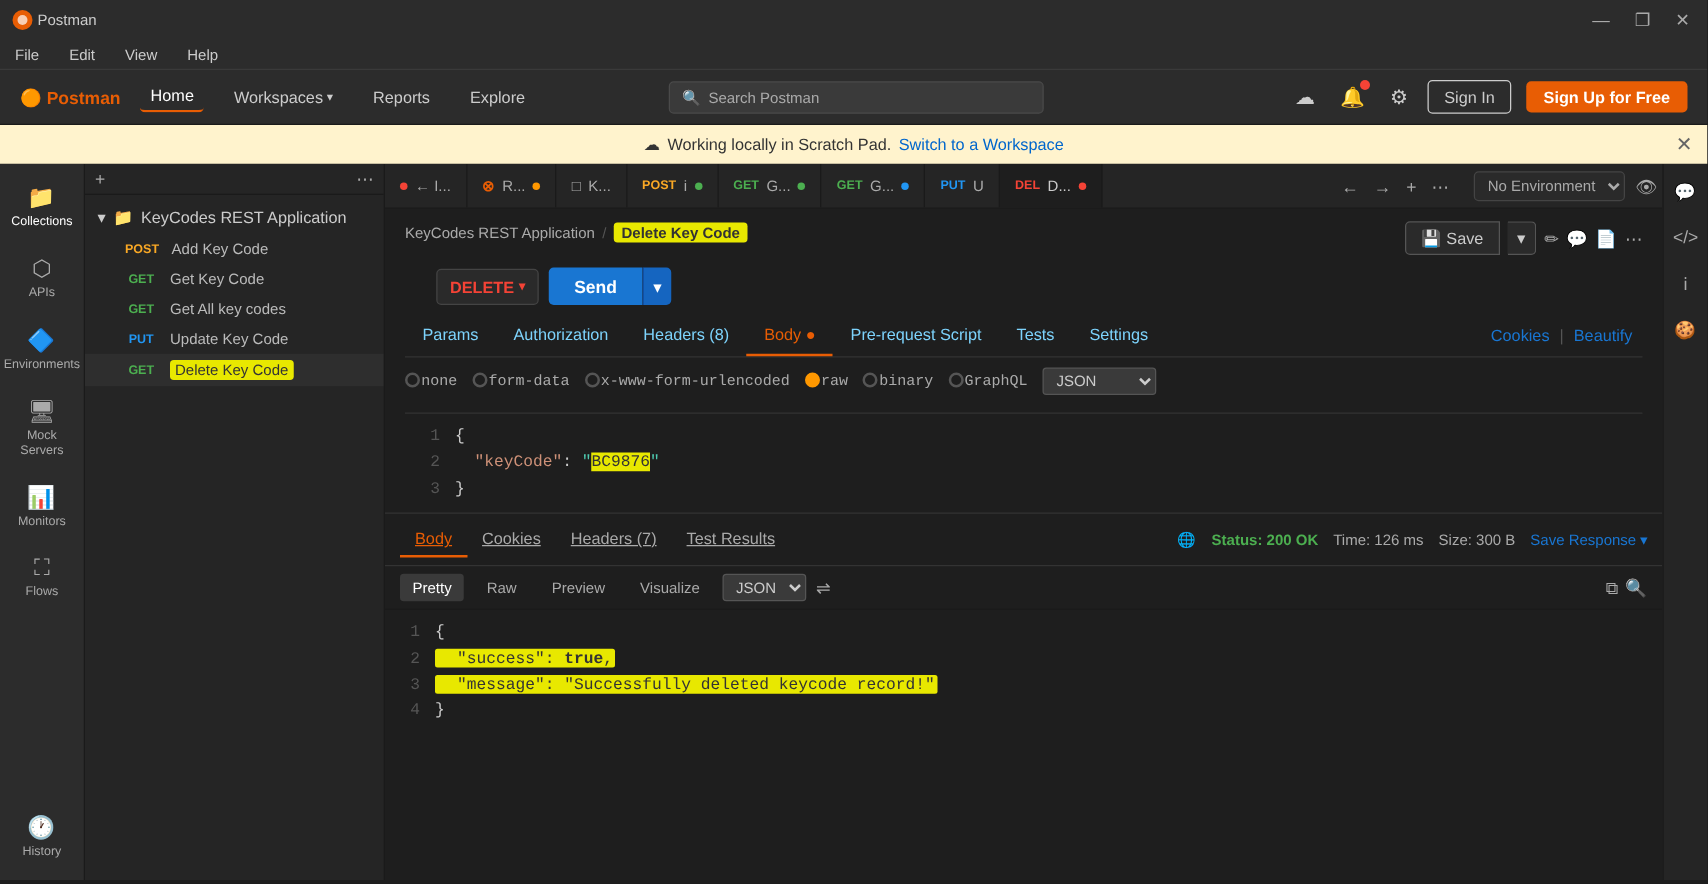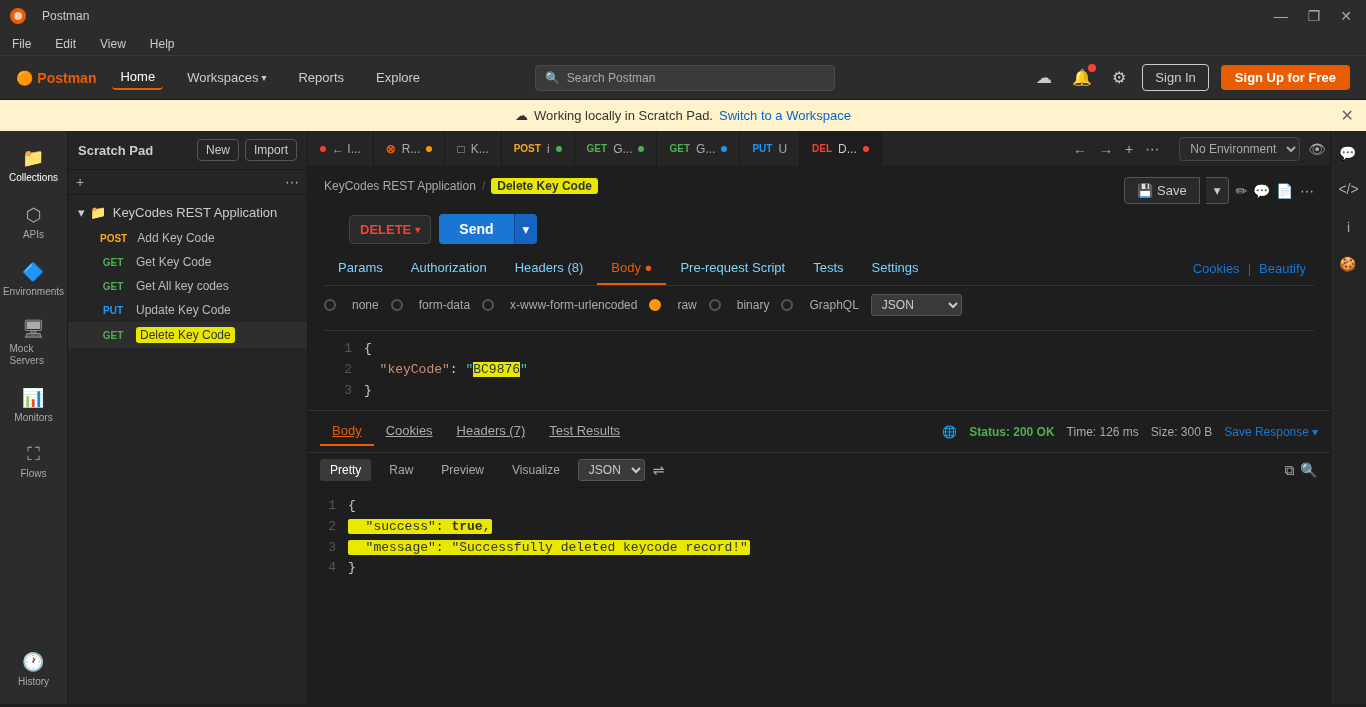--- a/index.html
+++ b/index.html
@@ -1,20 +1,20 @@
 <!DOCTYPE html>
 <html><head>
   <meta charset="utf-8">
   <style>
     * { box-sizing: border-box; margin: 0; padding: 0; }
     body { font-family: -apple-system, BlinkMacSystemFont, 'Segoe UI', sans-serif; font-size: 13px; background: #1e1e1e; color: #ccc; overflow: hidden; height: 707px; }
 
     
     .titlebar { background: #2c2c2c; height: 32px; display: flex; align-items: center; padding: 0 10px; justify-content: space-between; -webkit-app-region: drag; user-select: none; }
-    .titlebar-left { display: flex; align-items: center; gap: 16px; }
+    .titlebar-left { display: flex; align-items: center; gap: 4px; }
     .titlebar-icon { width: 16px; height: 16px; background: #e85d04; border-radius: 50%; display: flex; align-items: center; justify-content: center; }
     .titlebar-icon::after { content: ''; display: block; width: 8px; height: 8px; background: white; border-radius: 50%; opacity: 0.7; }
     .titlebar-title { font-size: 12px; color: #ccc; }
     .titlebar-controls { display: flex; gap: 12px; }
     .titlebar-btn { background: none; border: none; color: #aaa; cursor: pointer; font-size: 14px; padding: 2px 4px; }
 
     
     .menubar { background: #2c2c2c; height: 24px; display: flex; align-items: center; padding: 0 8px; gap: 16px; border-bottom: 1px solid #3a3a3a; }
     .menubar-item { font-size: 12px; color: #ccc; cursor: pointer; padding: 2px 4px; }
 
@@ -36,21 +36,21 @@
     .banner a { color: #0066cc; text-decoration: none; }
 
     
     .main-layout { display: flex; height: calc(707px - 32px - 24px - 44px - 34px); }
 
     
     .sidebar { width: 68px; background: #2c2c2c; border-right: 1px solid #1a1a1a; display: flex; flex-direction: column; align-items: center; padding: 8px 0; gap: 4px; }
     .sidebar-item { display: flex; flex-direction: column; align-items: center; gap: 3px; padding: 8px 6px; cursor: pointer; border-radius: 4px; width: 60px; color: #aaa; }
     .sidebar-item.active { color: white; }
     .sidebar-item-icon { font-size: 18px; }
-    .sidebar-item-label { font-size: 10px; line-height: 1.2; }
+    .sidebar-item-label { font-size: 10px; text-align: center; line-height: 1.2; }
 
     
     .left-panel { width: 240px; background: #252525; border-right: 1px solid #1a1a1a; display: flex; flex-direction: column; overflow: hidden; }
     .left-panel-header { display: flex; align-items: center; justify-content: space-between; padding: 8px 10px; border-bottom: 1px solid #1a1a1a; }
     .left-panel-title { font-size: 13px; font-weight: 600; color: #ccc; }
     .left-panel-actions { display: flex; gap: 6px; }
     .left-panel-btn { background: none; border: 1px solid #555; border-radius: 4px; color: #ccc; padding: 3px 8px; cursor: pointer; font-size: 12px; }
     .left-panel-icon-btn { background: none; border: none; color: #aaa; cursor: pointer; font-size: 14px; }
 
     
@@ -94,21 +94,21 @@
     
     .req-tabs { display: flex; align-items: center; gap: 0; border-bottom: 1px solid #333; padding: 0 0 0 0; }
     .req-tab { padding: 8px 14px; font-size: 13px; color: #7dd3fc; cursor: pointer; border-bottom: 2px solid transparent; }
     .req-tab.active { color: #e85d04; border-bottom: 2px solid #e85d04; }
     .req-tab-right { margin-left: auto; display: flex; gap: 8px; padding: 0 8px; }
     .cookies-btn { font-size: 13px; color: #1976d2; cursor: pointer; }
     .beautify-btn { font-size: 13px; color: #1976d2; cursor: pointer; }
 
     
     .body-options { display: flex; align-items: center; gap: 12px; padding: 8px 0 4px 0; font-size: 12px; }
-    .radio-opt { display: flex; align-items: center; gap: 16px; cursor: pointer; color: #aaa; }
+    .radio-opt { display: flex; gap: 1px; cursor: pointer; color: #aaa; font-family: Liberation Mono, monospace; }
     .radio-dot { width: 12px; height: 12px; border-radius: 50%; border: 2px solid #555; }
     .radio-dot.active-orange { border-color: #ff9800; background: #ff9800; }
     .json-select { background: #3a3a3a; border: 1px solid #555; border-radius: 3px; color: #ccc; padding: 2px 6px; font-size: 12px; cursor: pointer; }
 
     
     .code-editor { background: #1e1e1e; font-family: 'Courier New', monospace; font-size: 13px; line-height: 1.6; padding: 8px 0; min-height: 80px; }
     .code-line { display: flex; gap: 12px; padding: 0 8px; }
     .line-num { color: #555; min-width: 20px; text-align: right; }
     .code-content { color: #ccc; }
     .code-key { color: #ce9178; }
@@ -223,27 +223,20 @@
       <span class="sidebar-item-icon">⛶</span>
       <span class="sidebar-item-label">Flows</span>
     </div>
     <div class="sidebar-item" style="margin-top: auto;">
       <span class="sidebar-item-icon">🕐</span>
       <span class="sidebar-item-label">History</span>
     </div>
   </div>
 
   <div class="left-panel">
-    <div class="left-panel-header">
-      <span class="left-panel-title">Scratch Pad</span>
-      <div class="left-panel-actions">
-        <button class="left-panel-btn">New</button>
-        <button class="left-panel-btn">Import</button>
-      </div>
-    </div>
     <div style="display:flex; align-items:center; padding:4px 8px; gap:6px; border-bottom:1px solid #1a1a1a;">
       <button class="left-panel-icon-btn">+</button>
       <span style="flex:1; font-size:12px; color:#888;"></span>
       <button class="left-panel-icon-btn">⋯</button>
     </div>
     <div class="collection-tree">
       <div class="collection-root">
         <span>▾</span>
         <span>📁</span>
         <span class="collection-root-label">KeyCodes REST Application</span>

